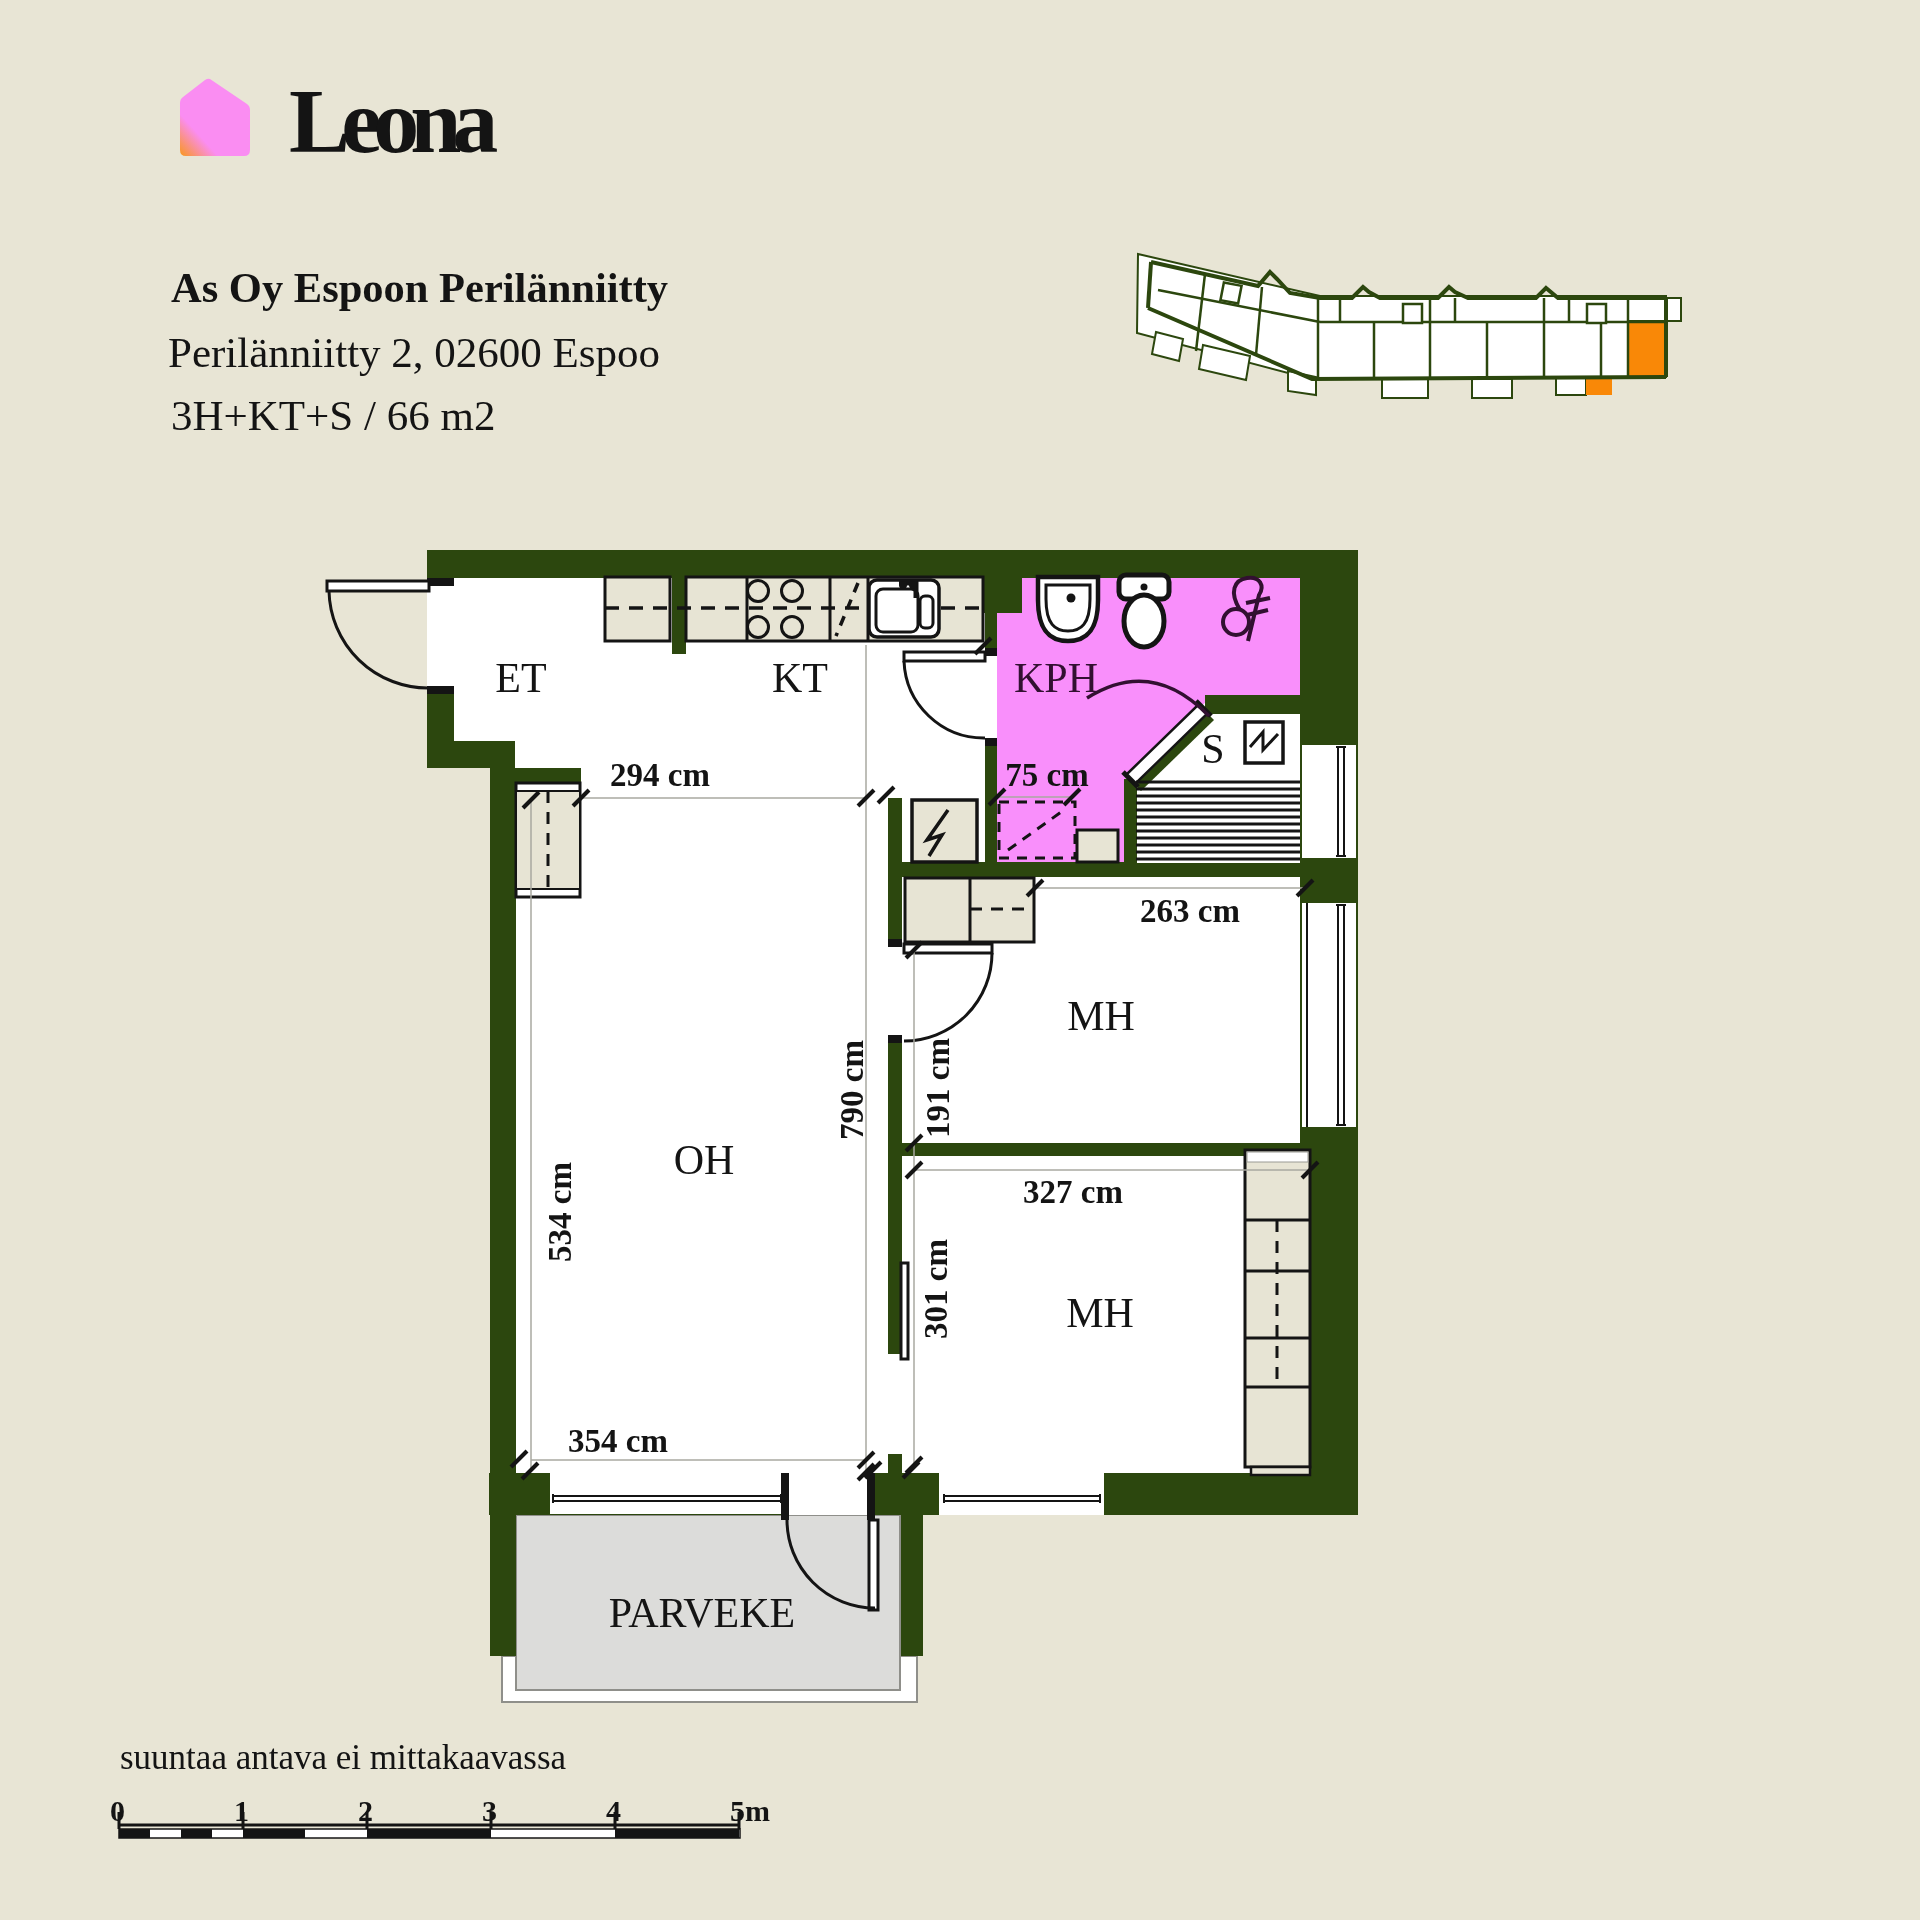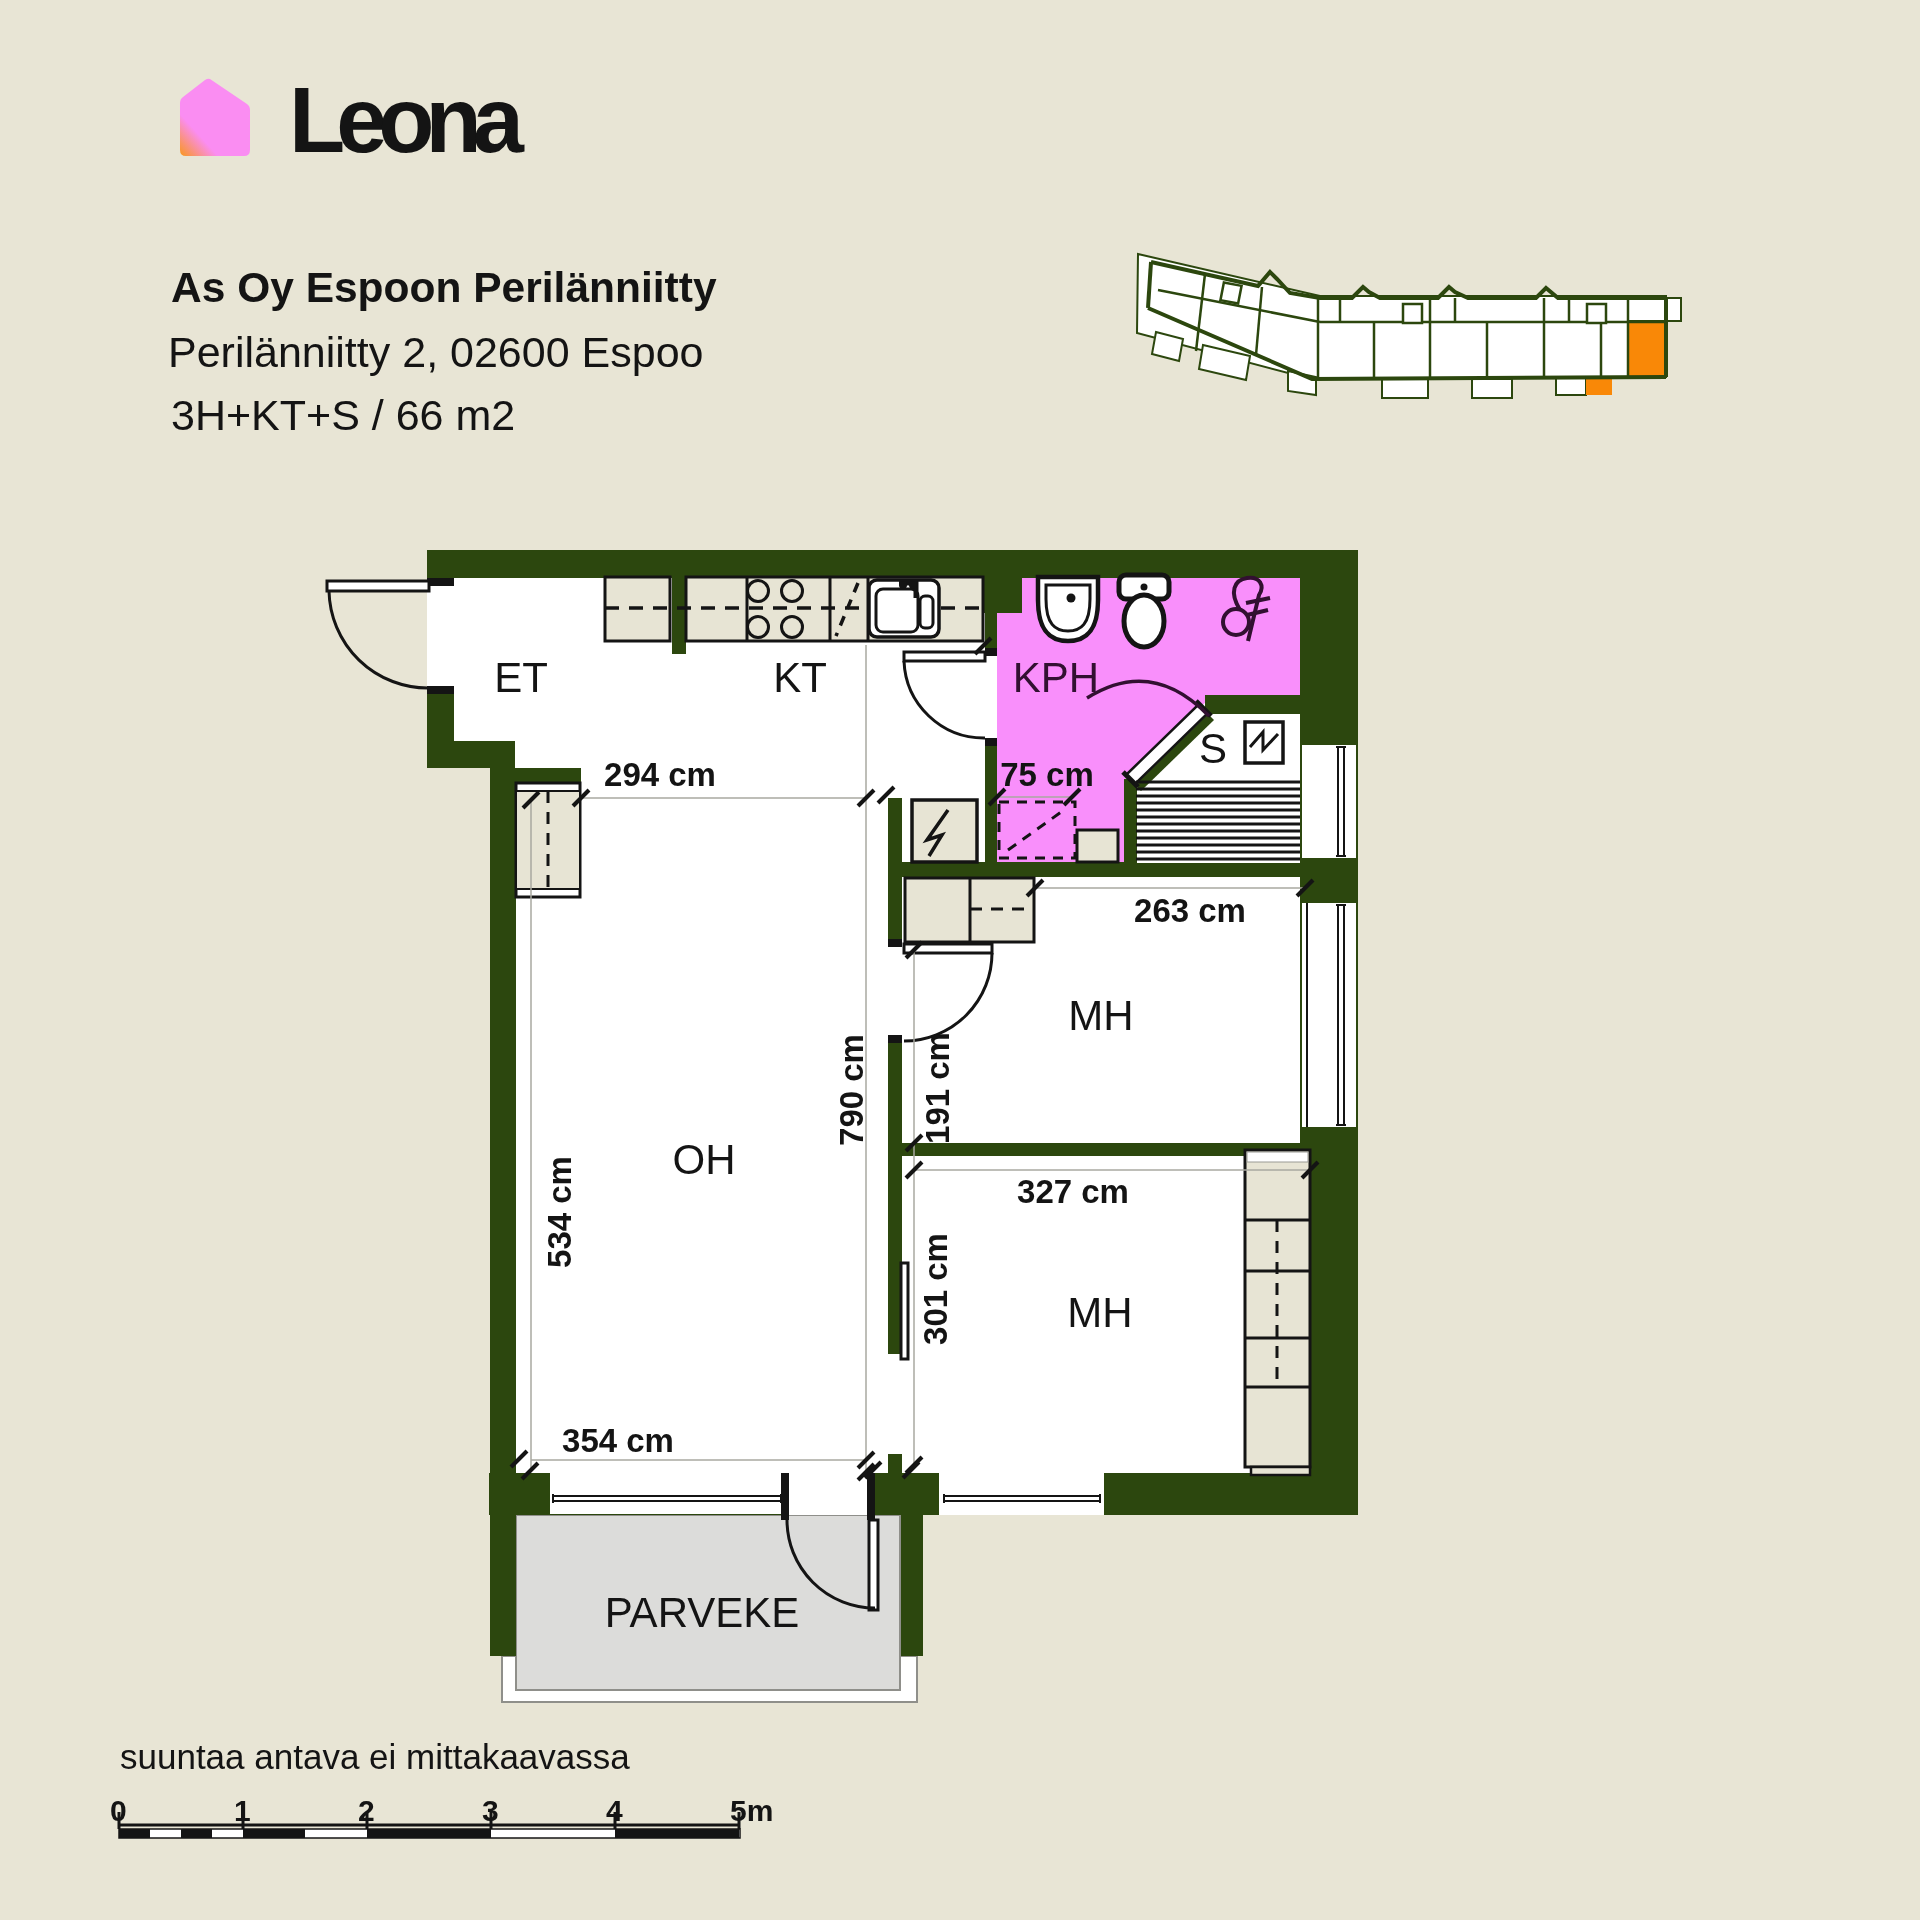--- a/index.html
+++ b/index.html
@@ -1,16 +1,16 @@
 <!DOCTYPE html>
 <html><head>
 <meta charset="utf-8">
 <style>
 html,body{margin:0;padding:0;background:#e8e5d5;}
-#page{width:1636px;height:1920px;position:relative;font-family:Liberation Sans, sans-serif;}
+#page{width:1636px;height:1920px;position:relative;font-family:Liberation Serif, serif;}
 svg{position:absolute;top:0;left:0;}
 </style>
 </head>
 <body>
 <div id="page">
 <svg width="1920" height="1920" viewBox="0 0 1920 1920">
 <defs>
 <linearGradient id="houseg" x1="0" y1="1" x2="0.65" y2="0.35">
 <stop offset="0" stop-color="#f9971c"></stop>
 <stop offset="0.42" stop-color="#fa8df2"></stop>

